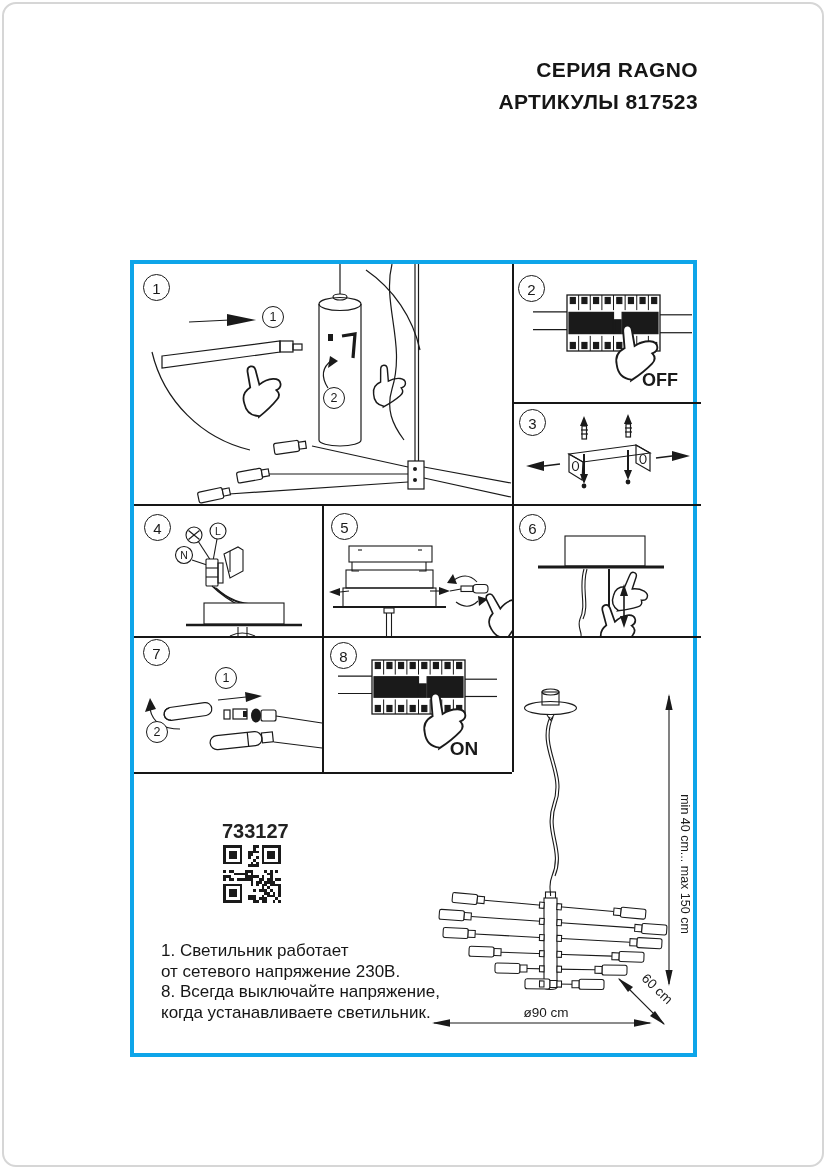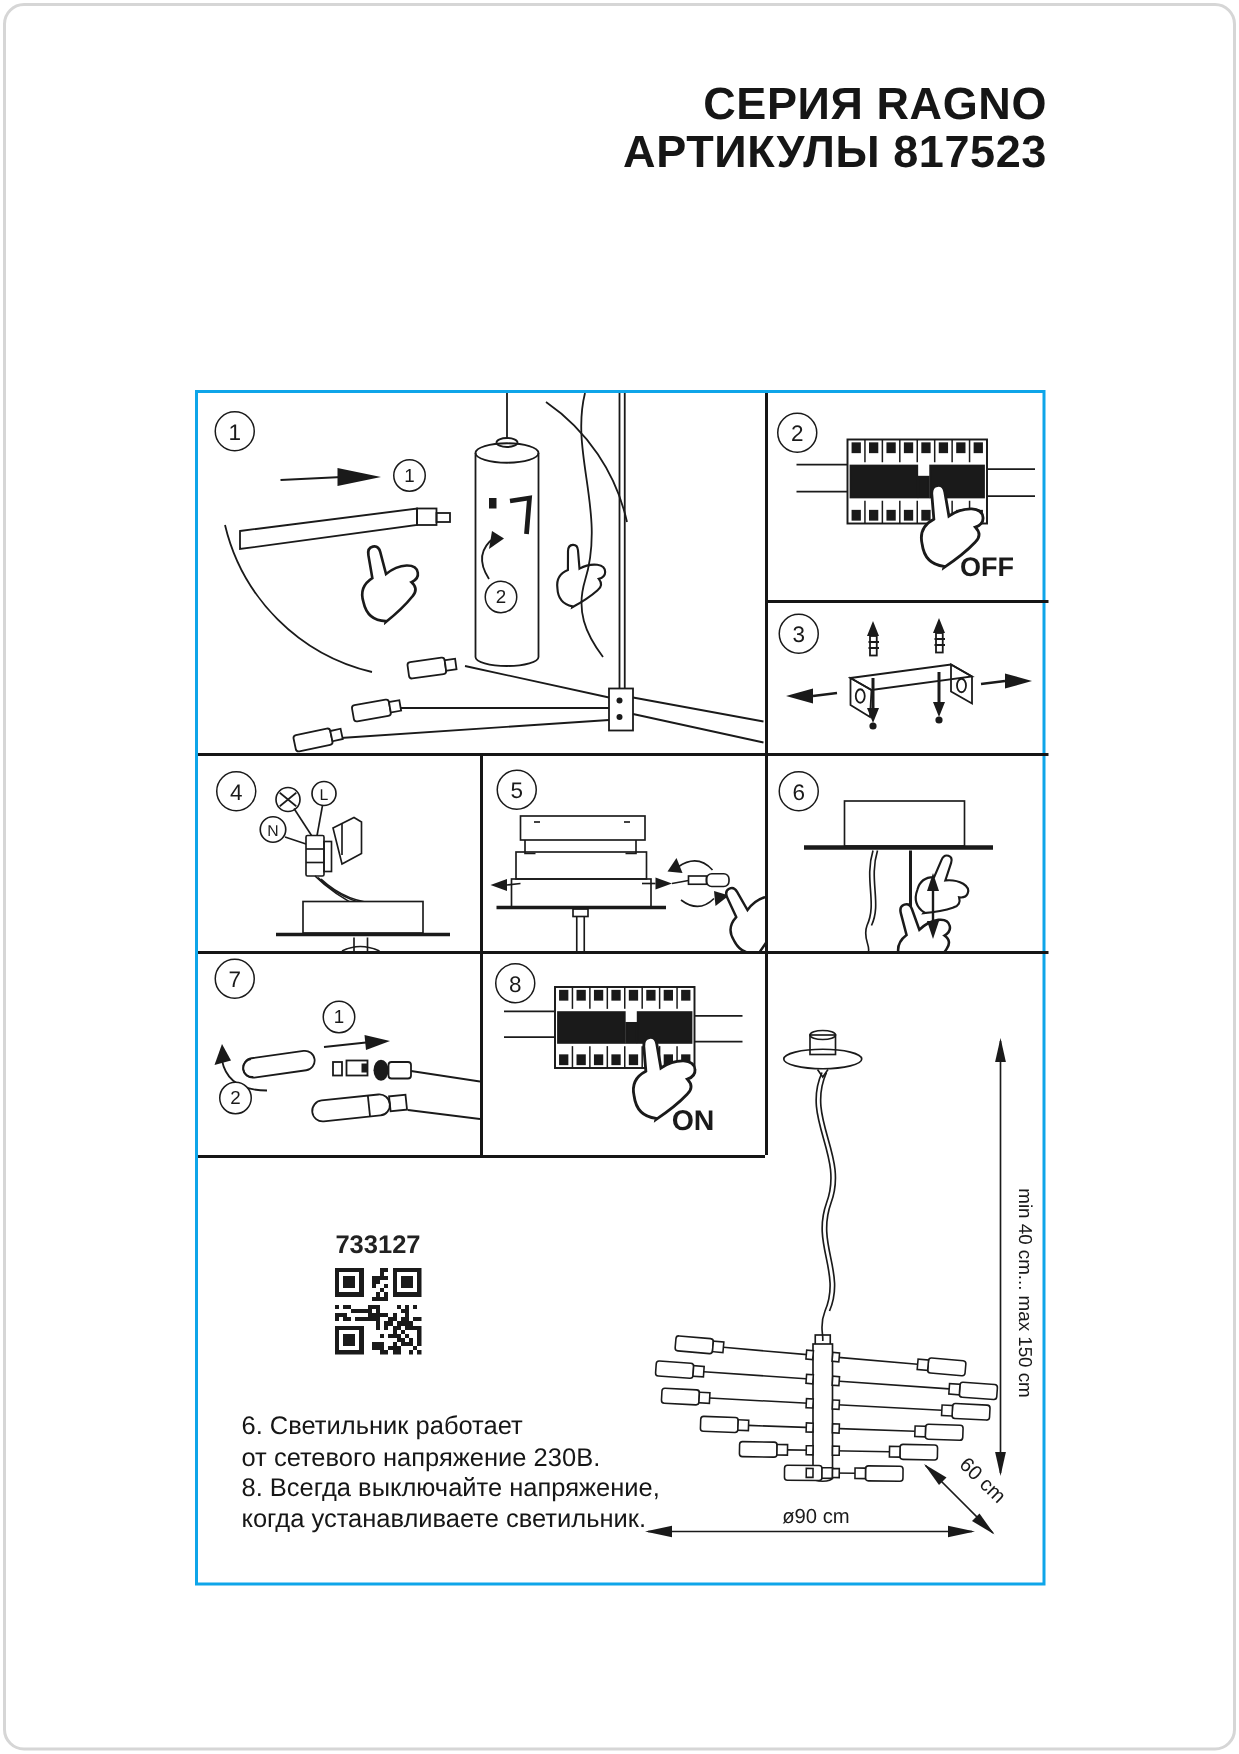--- a/index.html
+++ b/index.html
@@ -1,31 +1,31 @@
 <!DOCTYPE html>
 <html><head>
 <meta charset="utf-8">
 <style>
   html,body{margin:0;padding:0;background:#fff;}
   .page{position:relative;width:826px;height:1169px;background:#fff;overflow:hidden;
         font-family:"Liberation Sans",sans-serif;color:#1a1a1a;}
   .frame{position:absolute;left:2px;top:2px;right:2px;bottom:2px;border:2px solid #d6d6d6;border-radius:14px;}
   .hdr{position:absolute;right:128px;text-align:right;font-weight:bold;color:#161616;}
-  .hdr1{top:54px;font-size:30px;line-height:32px;letter-spacing:.4px;}
+  .hdr1{top:54px;font-size:21px;line-height:32px;letter-spacing:.4px;}
   .hdr2{top:142px;font-size:22px;line-height:31px;letter-spacing:1px;}
-  .grid{position:absolute;left:130px;top:260px;width:567px;height:797px;border:2px solid #0ea5e9;box-sizing:border-box;}
+  .grid{position:absolute;left:130px;top:260px;width:567px;height:797px;border:4px solid #0ea5e9;box-sizing:border-box;}
   .vline,.hline{position:absolute;background:#161616;}
   .vline{width:2px;} .hline{height:2px;}
   .cell{position:absolute;}
   svg{display:block;}
   svg text{font-family:"Liberation Sans",sans-serif;fill:#1a1a1a;}
   .badge{position:absolute;width:27px;height:27px;border:1.6px solid #1a1a1a;border-radius:50%;
          background:#fff;text-align:center;line-height:27px;font-size:15px;box-sizing:border-box;z-index:5;}
   .badge.small{width:22px;height:22px;line-height:20px;font-size:12.5px;}
-  .article{position:absolute;left:222px;top:820px;width:60px;text-align:center;font-weight:bold;font-size:17px;color:#222;}
+  .article{position:absolute;left:222px;top:820px;width:60px;text-align:center;font-weight:bold;font-size:20px;color:#222;}
   .qr{position:absolute;left:223px;top:845px;}
   .notes{position:absolute;left:161px;top:941px;font-size:17px;line-height:20.5px;color:#161616;}
 </style>
 </head>
 <body>
 
 <div class="page">
   <div class="frame"></div>
 
   <div class="hdr hdr1">
@@ -590,18 +590,18 @@
         <rect x="11" y="20" width="1" height="1" fill="#1a1a1a"></rect>
         <rect x="12" y="20" width="1" height="1" fill="#1a1a1a"></rect>
         <rect x="14" y="20" width="1" height="1" fill="#1a1a1a"></rect>
         <rect x="15" y="20" width="1" height="1" fill="#1a1a1a"></rect>
         <rect x="18" y="20" width="1" height="1" fill="#1a1a1a"></rect>
         <rect x="20" y="20" width="1" height="1" fill="#1a1a1a"></rect>
       </g>
     </svg>
 
   <div class="notes">
-    <div>6. Светильник работает</div>
+    <div>1. Светильник работает</div>
     <div>от сетевого напряжение 230В.</div>
     <div>8. Всегда выключайте напряжение,</div>
     <div>когда устанавливаете светильник.</div>
   </div>
 </div>
 
 </body></html>

